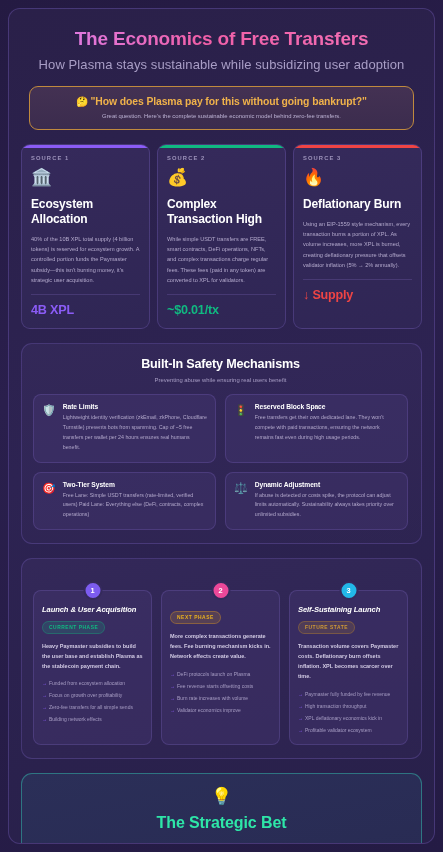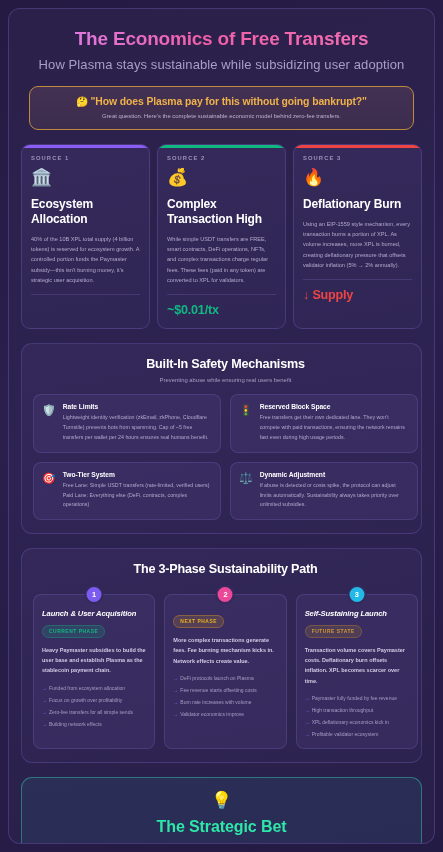--- a/index.html
+++ b/index.html
@@ -122,21 +122,21 @@
   .src-card.c1 .src-stat { color: #8b5cf6; }
   .src-card.c2 .src-stat { color: #10b981; }
   .src-card.c3 .src-stat { color: #ef4444; }
 
   
   .panel {
     margin-top: 14px;
     border: 1px solid rgba(140,112,218,0.25);
     border-radius: 11px;
     background: linear-gradient(170deg, rgba(58,46,97,0.5), rgba(48,38,84,0.5));
-    padding: 13px 3px 13px 11px;
+    padding: 13px 13px 13px 11px;
   }
   .panel-title {
     text-align: center;
     font-size: 12.6px;
     font-weight: bold;
     color: #ffffff;
     letter-spacing: -0.2px;
   }
   .panel-sub {
     text-align: center;
@@ -284,20 +284,21 @@
     <div class="callout-sub">Great question. Here's the complete sustainable economic model behind zero-fee transfers.</div>
   </div>
 
   <div class="sources">
     <div class="src-card c1">
       <div class="src-label">SOURCE 1</div>
       <span class="src-emoji">🏛️</span>
       <div class="src-title">Ecosystem Allocation</div>
       <div class="src-body">40% of the 10B XPL total supply (4 billion tokens) is reserved for ecosystem growth. A controlled portion funds the Paymaster subsidy—this isn't burning money, it's strategic user acquisition.</div>
       <div class="src-div"></div>
+      <div class="src-stat">4B XPL</div>
     </div>
     <div class="src-card c2">
       <div class="src-label">SOURCE 2</div>
       <span class="src-emoji">💰</span>
       <div class="src-title">Complex Transaction High</div>
       <div class="src-body">While simple USDT transfers are FREE, smart contracts, DeFi operations, NFTs, and complex transactions charge regular fees. These fees (paid in any token) are converted to XPL for validators.</div>
       <div class="src-div"></div>
       <div class="src-stat">~$0.01/tx</div>
     </div>
     <div class="src-card c3">
@@ -339,21 +340,20 @@
         <span class="safety-icon">⚖️</span>
         <div>
           <div class="safety-name">Dynamic Adjustment</div>
           <div class="safety-desc">If abuse is detected or costs spike, the protocol can adjust limits automatically. Sustainability always takes priority over unlimited subsidies.</div>
         </div>
       </div>
     </div>
   </div>
 
   <div class="panel">
-    <div class="panel-title">The 3-Phase Sustainability Path</div>
     <div class="phase-grid">
       <div class="phase-card p1">
         <div class="phase-num">1</div>
         <div class="phase-name">Launch &amp; User Acquisition</div>
         <div class="phase-badge">CURRENT PHASE</div>
         <div class="phase-desc">Heavy Paymaster subsidies to build the user base and establish Plasma as the stablecoin payment chain.</div>
         <ul class="phase-bullets">
           <li>Funded from ecosystem allocation</li>
           <li>Focus on growth over profitability</li>
           <li>Zero-fee transfers for all simple sends</li>

